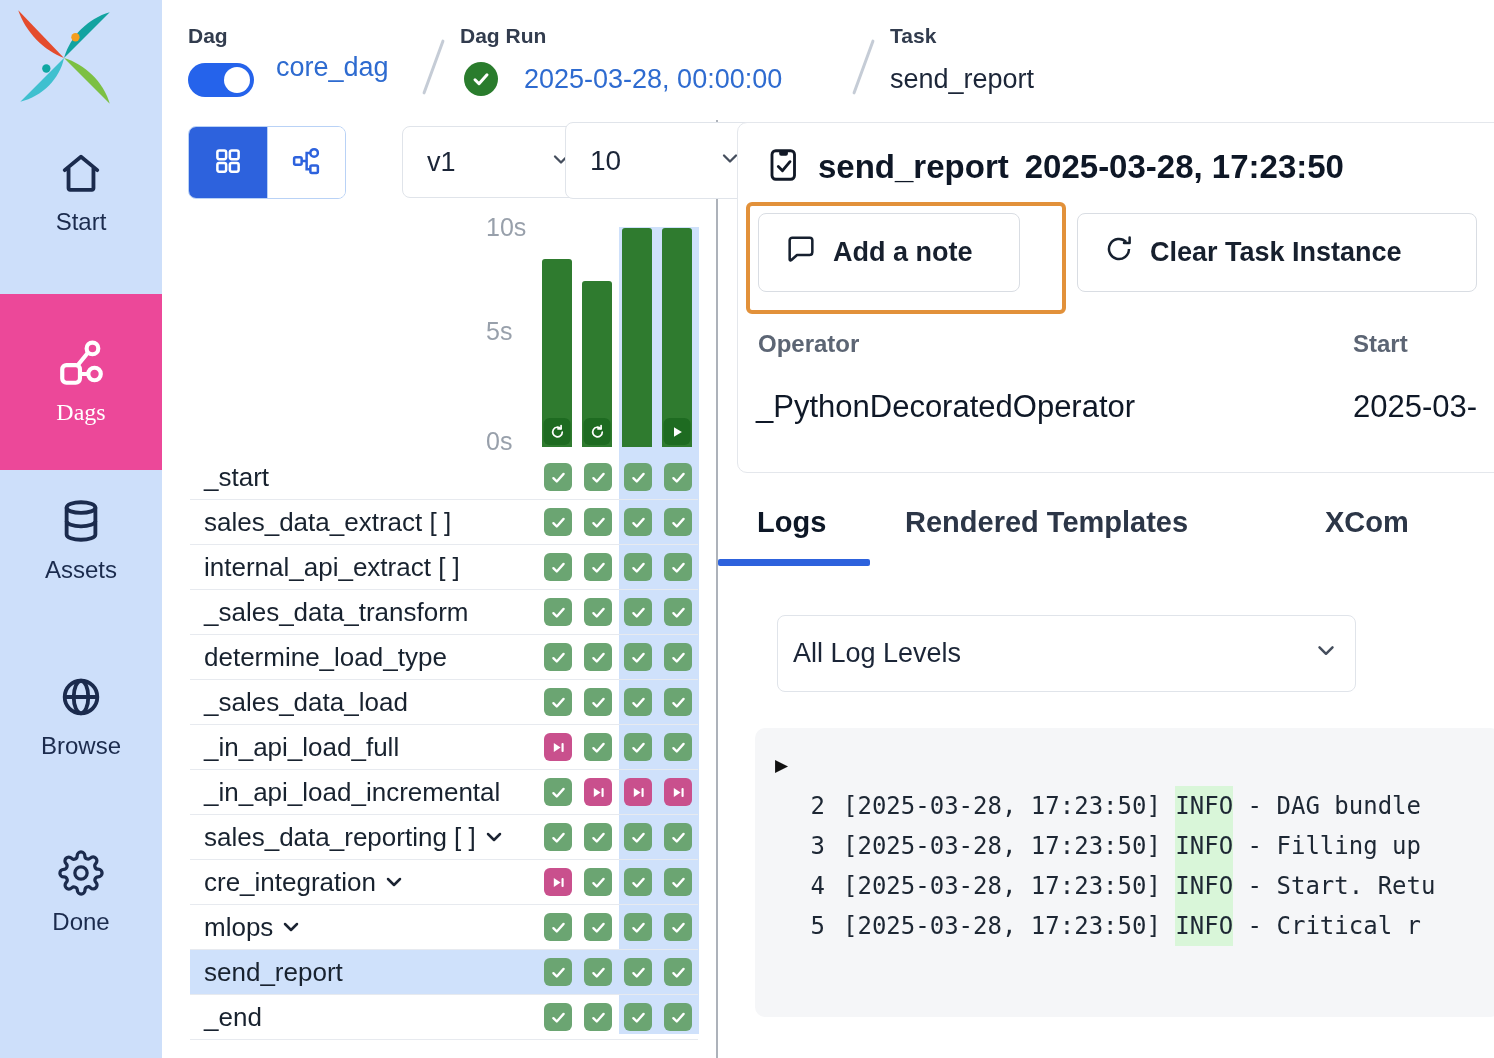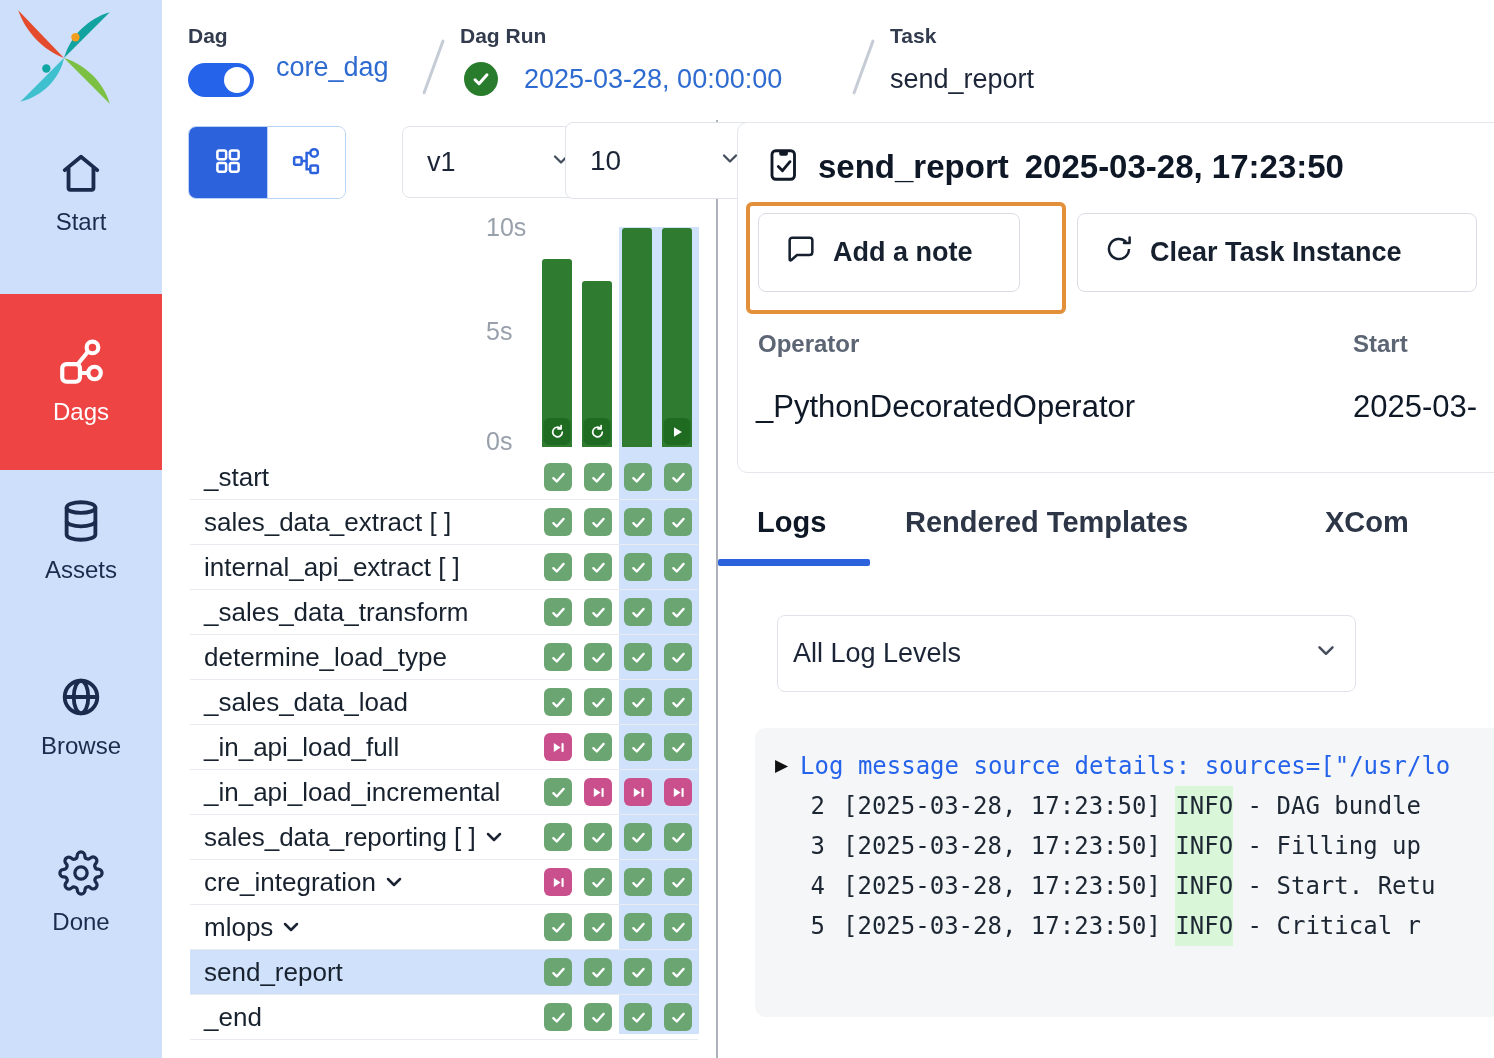--- a/index.html
+++ b/index.html
@@ -9,21 +9,21 @@
   }
   .abs{position:absolute;}
 
   
   #sidebar{left:0;top:0;width:162px;height:1058px;background:#cddffa;}
   #logo{left:12px;top:4px;width:104px;height:104px;cursor:pointer;}
   .nav-item{position:absolute;left:0;width:162px;display:flex;flex-direction:column;
     align-items:center;gap:12px;color:#1b2b4d;cursor:pointer;}
   .nav-item .nav-label{font-size:24px;}
   #nav-home{top:150px;}
-  #nav-dags{top:294px;height:176px;background:#ef4444;color:#ffffff;justify-content:center;gap:10px;}
+  #nav-dags{top:294px;height:176px;background:#ec4899;color:#ffffff;justify-content:center;gap:10px;font-family:Liberation Serif, serif;}
   #nav-assets{top:498px;}
   #nav-browse{top:674px;}
   #nav-admin{top:850px;}
   .nav-icon{display:flex;}
 
   
   .crumb-label{position:absolute;font-size:21px;font-weight:700;color:#323c4e;}
   #lbl-dag{left:188px;top:24px;}
   #lbl-run{left:460px;top:24px;}
   #lbl-task{left:890px;top:24px;}
@@ -715,21 +715,20 @@
     <svg viewBox="0 0 24 24" width="26" height="26">
         <path d="M6 9.5 L12 15.5 L18 9.5" fill="none" stroke="#454e5d" stroke-width="2.3" stroke-linecap="round" stroke-linejoin="round"></path>
       </svg>
   </span>
 </div>
 
 <div id="log-box" class="abs">
   <div class="log-content">
     <div id="log-source-line">
       <span class="tri">▶</span>
-      <span class="src">Log message source details: sources=["/usr/lo</span>
     </div>
     <div>
   <div class="log-line">
     <span class="ln">2</span>
     <span class="lts">[2025-03-28, 17:23:50] </span>
     <span class="lvl">INFO</span>
     <span class="lmsg"> - DAG bundle</span>
   </div>
 
   <div class="log-line">

